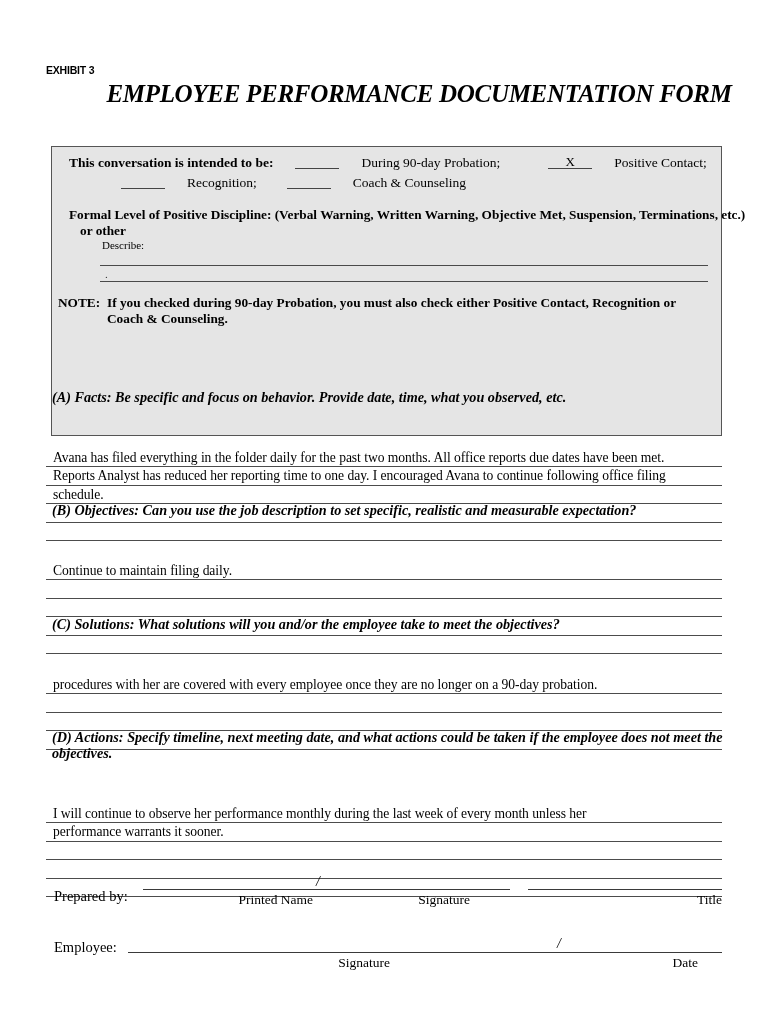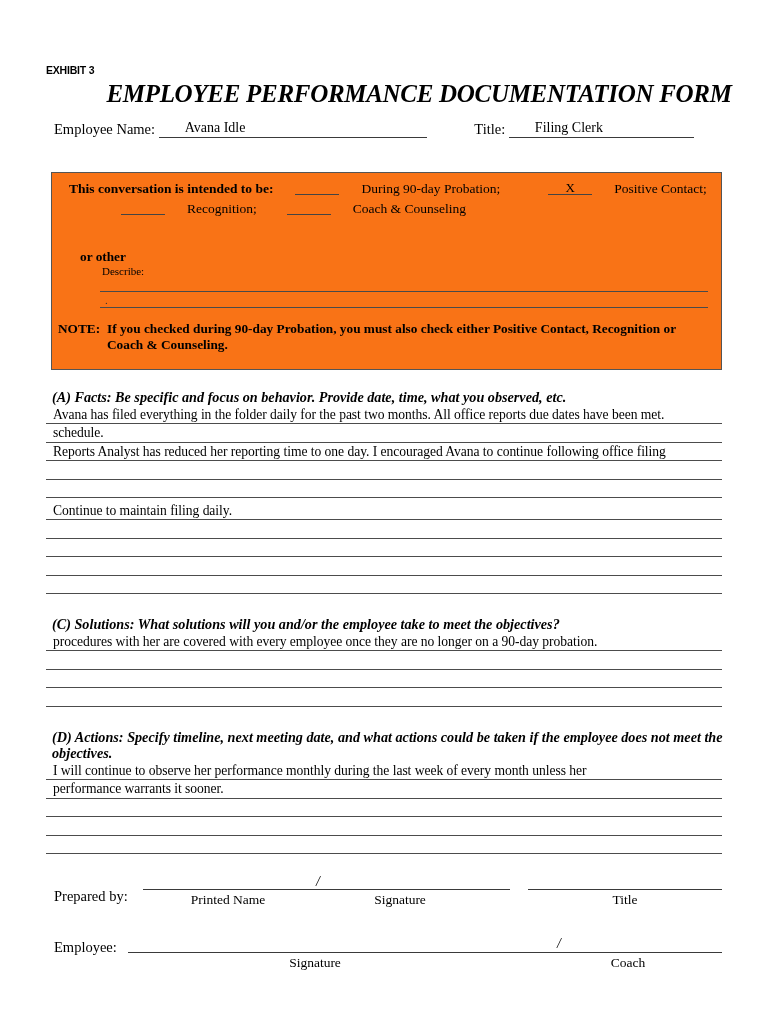--- a/index.html
+++ b/index.html
@@ -74,25 +74,24 @@
   }
   .w-name { width: 268px; }
   .w-title { width: 185px; }
 
   
   .box {
     position: absolute;
     left: 51px;
     top: 146px;
     width: 671px;
-    height: 198px;
+    height: 290px;
     border: 1.5px solid #555555;
     box-sizing: border-box;
-    background: #f97316;
-    margin-top: 26px;
+    background: #e5e5e5;
   }
   .box-inner { position: relative; width: 100%; height: 100%; }
 
   .conv-line1 {
     position: absolute; left: 17px; top: 8px;
     font-size: 13.5px; white-space: nowrap;
   }
   .conv-line2 {
     position: absolute; left: 17px; top: 28px;
     font-size: 13.5px; white-space: nowrap;
@@ -162,21 +161,21 @@
 
   
   .section { position: absolute; left: 46px; width: 676px; }
   .sec-head {
     font-size: 14.2px;
     font-weight: bold;
     line-height: 16px;
     margin: 0 0 1px 6px;
     font-style: italic;
   }
-  .rules { position: relative; }
+  .rules { position: relative; margin-top: 44px; }
   .rule-row {
     position: relative;
     height: 17.4px;
     border-bottom: 1.4px solid #4c4c4c;
     width: 676px;
   }
   .rule-row > span {
     position: absolute;
     left: 7px;
     bottom: 0.5px;
@@ -193,94 +192,86 @@
     white-space: nowrap;
   }
   .sig-line {
     position: absolute;
     border-bottom: 1.5px solid #3a3a3a;
     height: 0;
   }
   .sig-cap {
     position: absolute;
     font-size: 13.5px;
-    text-align: center;
+    text-align: right;
     white-space: nowrap;
   }
   .slash {
     position: absolute;
     font-size: 14px;
     font-style: italic;
   }
 </style>
 </head>
 <body>
 
 <div class="page">
 
   <div class="exhibit">EXHIBIT 3</div>
   <div class="form-title">EMPLOYEE PERFORMANCE DOCUMENTATION FORM</div>
 
-  <div class="name-row">
-    <span class="lbl">Employee Name:</span>
-    <span class="fill-line w-name">
-      <span>Avana Idle</span>
-    </span>
-    <span class="lbl" style="margin-left:44px;">Title:</span>
-    <span class="fill-line w-title">
-      <span>Filing Clerk</span>
-    </span>
-  </div>
 
   <div class="box">
     <div class="box-inner">
 
       <div class="conv-line1">
         <span class="b">This conversation is intended to be:</span><span class="sp-c"></span><span class="blank"><span class="mark"></span></span><span class="sp-c"></span><span>During 90-day Probation;</span><span class="sp-b"></span><span class="blank"><span class="mark">X</span></span><span class="sp-c"></span><span>Positive Contact;</span>
       </div>
 
       <div class="conv-line2">
         <span class="indent2"></span><span class="blank"><span class="mark"></span></span><span class="sp-c"></span><span>Recognition;</span><span class="sp-a"></span><span class="blank"><span class="mark"></span></span><span class="sp-c"></span><span>Coach &amp; Counseling</span>
       </div>
 
+      <div class="formal">Formal Level of Positive Discipline:  (Verbal Warning, Written Warning, Objective Met, Suspension, Terminations, etc.)</div>
       <div class="orother">or other</div>
       <div class="describe">Describe:</div>
 
       <div class="box-rule r1"></div>
       <div class="box-rule r2"></div>
       <div class="tiny-mark">.</div>
 
       <div class="note-label">NOTE:</div>
       <div class="note-text">If you checked during 90-day Probation, you must also check either Positive Contact, Recognition or Coach &amp; Counseling.</div>
 
     </div>
   </div>
 
   <div class="section" style="top:389px;">
     <div class="sec-head">(A) Facts: Be specific and focus on behavior.  Provide date, time, what you observed, etc.</div>
     <div class="rules">
       <div class="rule-row">
           <span>Avana has filed everything in the folder daily for the past two months.  All office reports due dates have been met.</span>
         </div>
       <div class="rule-row">
+          <span>Reports Analyst has reduced her reporting time to one day.  I encouraged Avana to continue following office filing</span>
+        </div>
+      <div class="rule-row">
           <span>schedule.</span>
         </div>
       <div class="rule-row">
-          <span>Reports Analyst has reduced her reporting time to one day.  I encouraged Avana to continue following office filing</span>
-        </div>
-      <div class="rule-row">
           <span></span>
         </div>
       <div class="rule-row">
           <span></span>
         </div>
     </div>
   </div>
 
   <div class="section" style="top:502px;">
+    <div class="sec-head">(B)  Objectives: Can you use the job description to set specific, realistic and measurable expectation?</div>
     <div class="rules">
       <div class="rule-row">
           <span>Continue to maintain filing daily.</span>
         </div>
       <div class="rule-row">
           <span></span>
         </div>
       <div class="rule-row">
           <span></span>
         </div>
@@ -339,16 +330,16 @@
     <div class="sig-line" style="left:143px; top:889px; width:367px;"></div>
     <div class="sig-line" style="left:528px; top:889px; width:194px;"></div>
     <div class="sig-cap" style="left:143px; top:892px; width:170px;">Printed Name</div>
     <div class="sig-cap" style="left:330px; top:892px; width:140px;">Signature</div>
     <div class="sig-cap" style="left:528px; top:892px; width:194px;">Title</div>
 
     <div class="sig-label" style="left:54px; top:939px;">Employee:</div>
     <div class="slash" style="left:557px; top:936px;">/</div>
     <div class="sig-line" style="left:128px; top:952px; width:594px;"></div>
     <div class="sig-cap" style="left:240px; top:955px; width:150px;">Signature</div>
-    <div class="sig-cap" style="left:558px; top:955px; width:140px;">Coach</div>
+    <div class="sig-cap" style="left:558px; top:955px; width:140px;">Date</div>
   </div>
 
 </div>
 
 </body></html>

